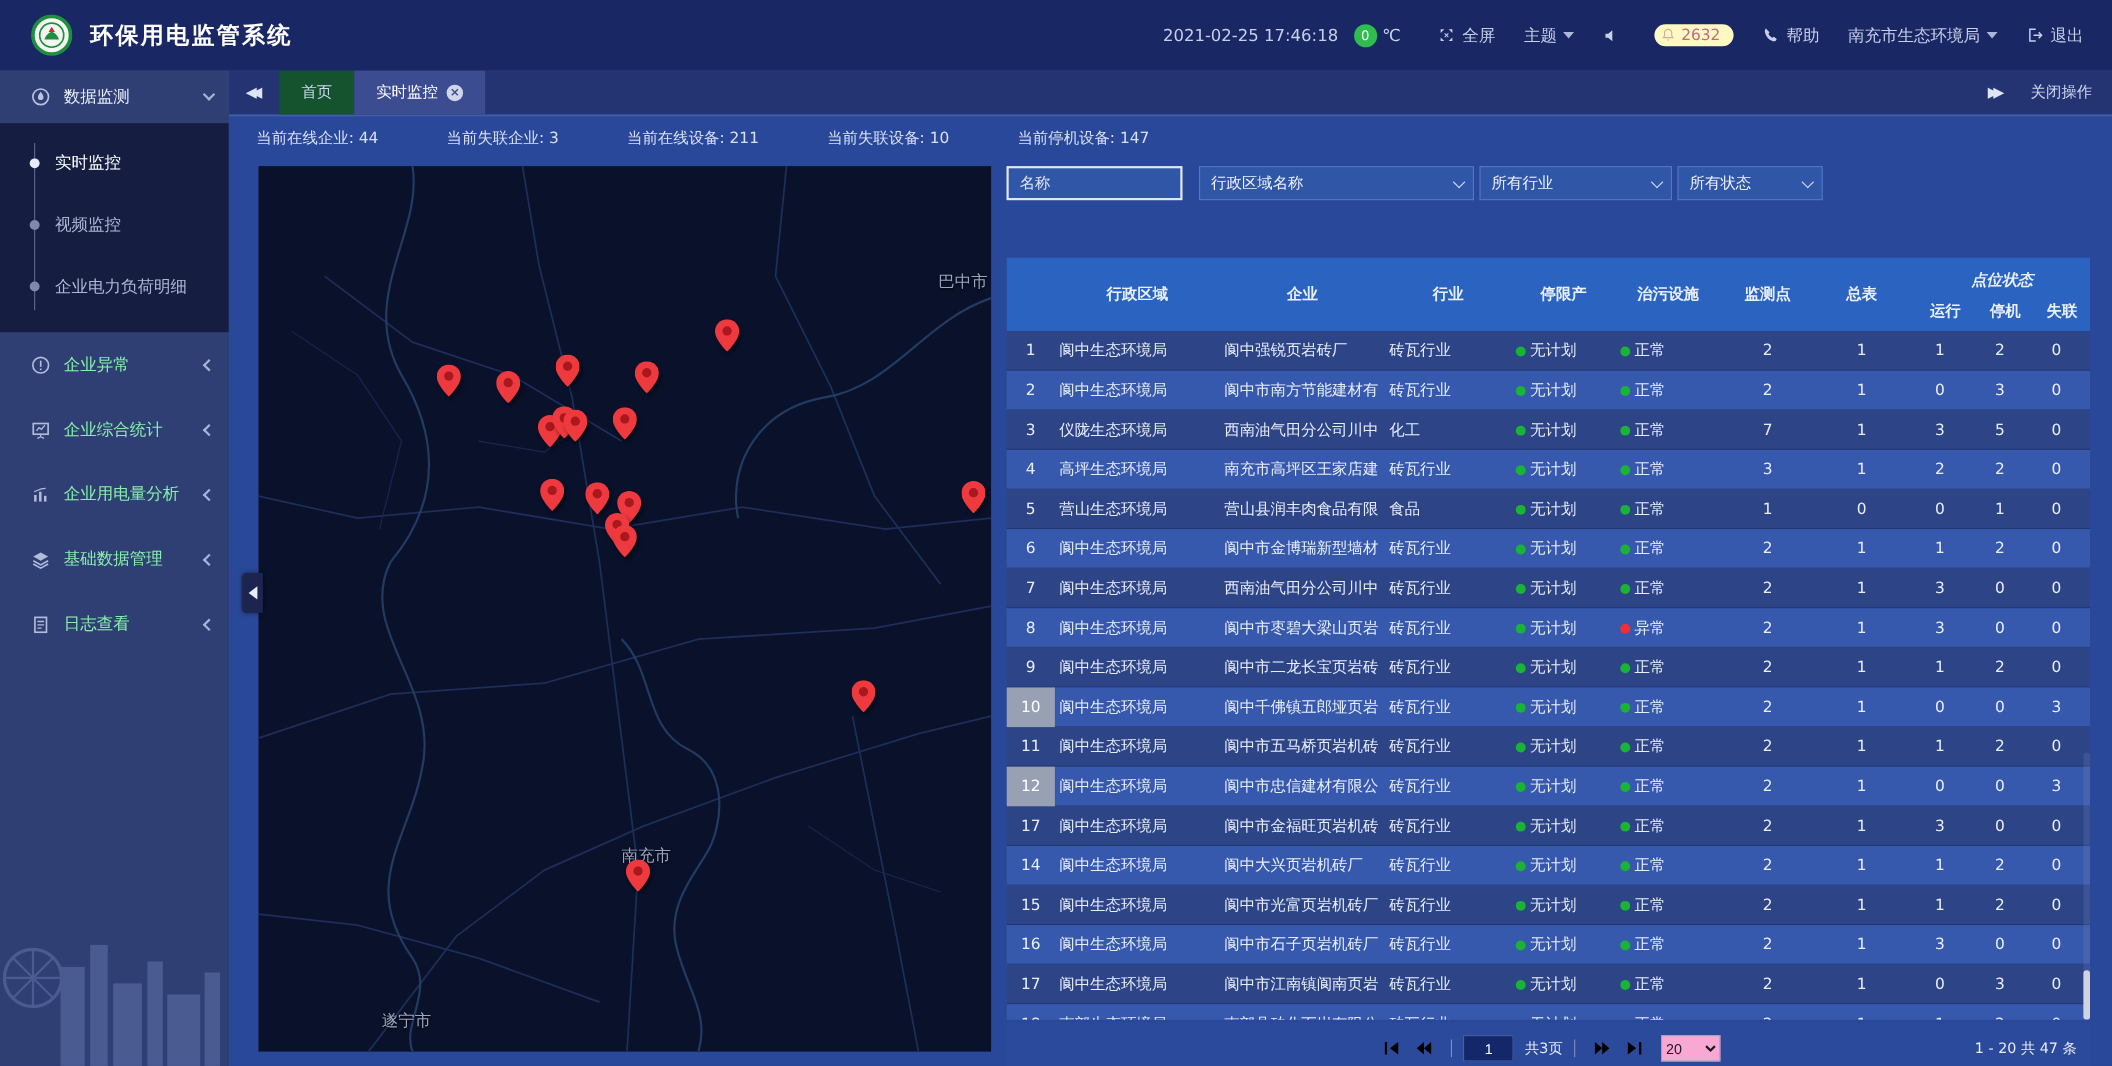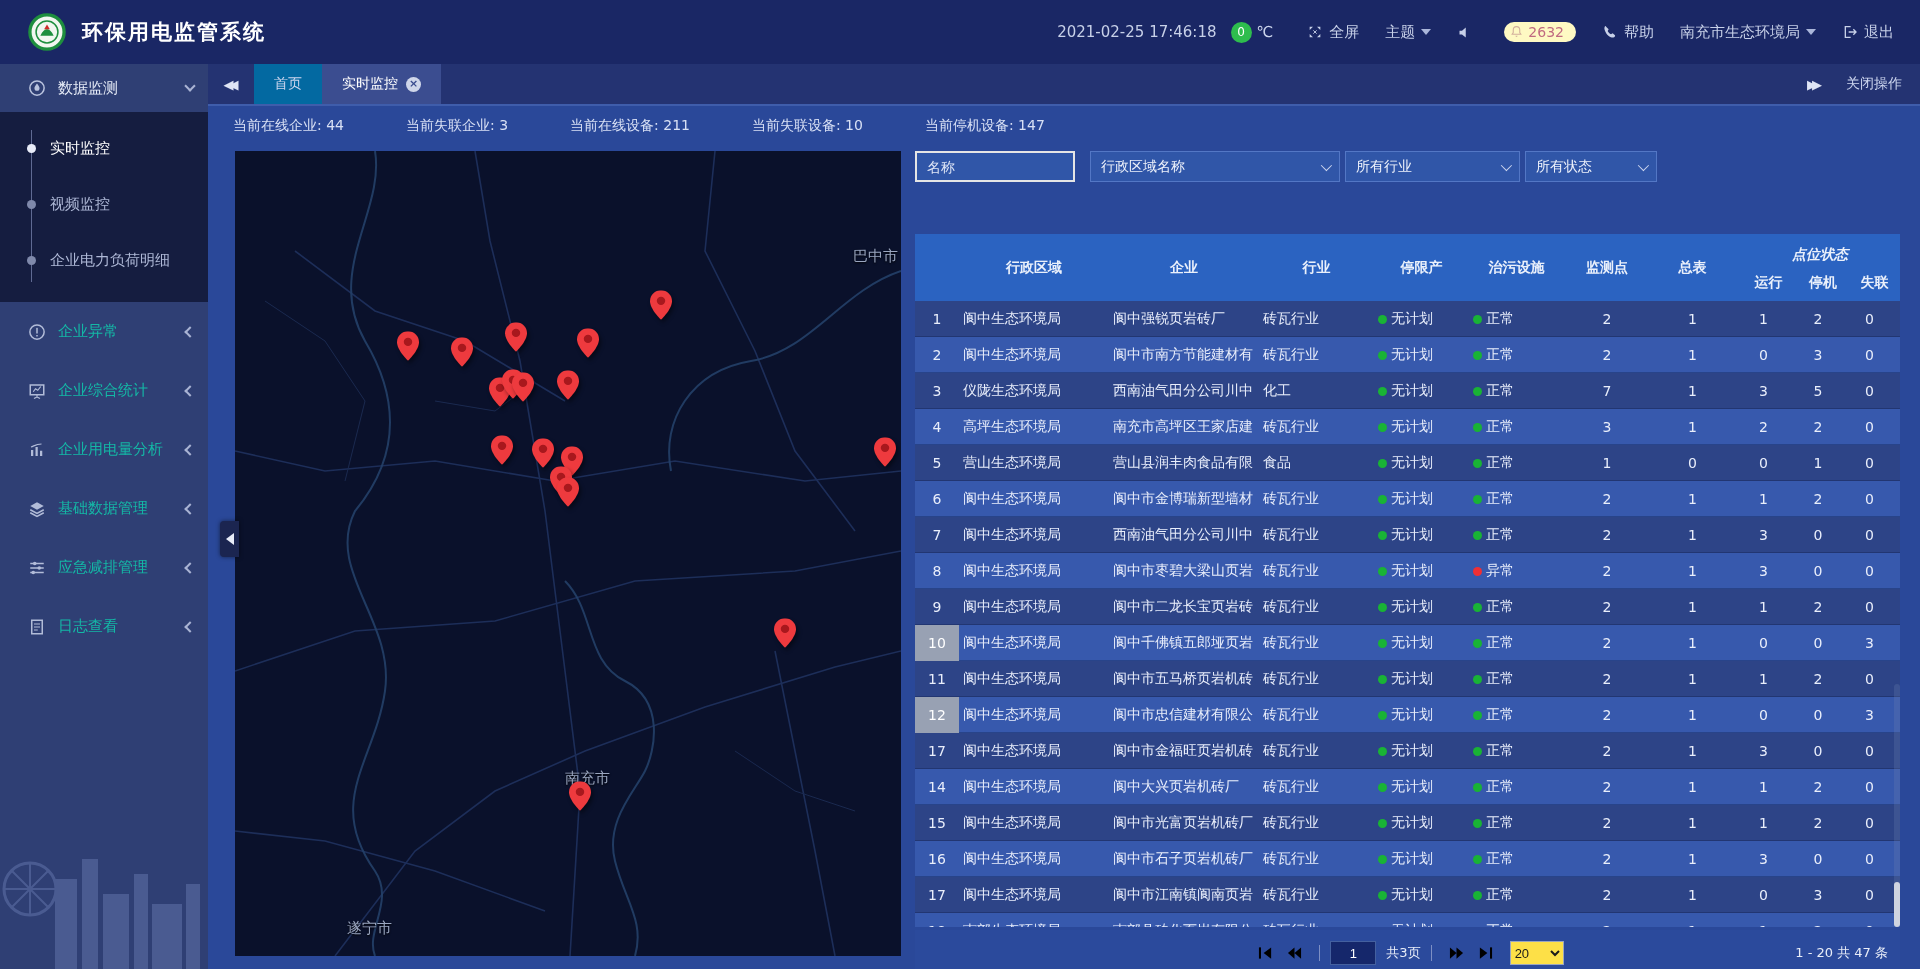--- a/index.html
+++ b/index.html
@@ -26,28 +26,28 @@
   .menu-group-header .mi-icon { width:18px; height:18px; margin-right:12px; opacity:.9; }
   .chev { width:8px; height:8px; border-right:2px solid #aab4d4; border-bottom:2px solid #aab4d4; display:inline-block; }
   .chev.down { transform:rotate(45deg); margin-left:auto; margin-top:-4px; }
   .chev.left { transform:rotate(135deg); margin-left:auto; }
   #submenu { background:#151d40; padding:8px 0 14px 0; position:relative; }
   #submenu .rail { position:absolute; left:31px; top:18px; bottom:20px; width:1px; background:#5f6a93; }
   .submenu-item { height:56px; display:flex; align-items:center; padding-left:50px; position:relative; color:#aeb8d6; font-size:15px; cursor:pointer; }
   .submenu-item .dot { position:absolute; left:27px; width:9px; height:9px; border-radius:50%; background:#7f89ab; }
   .submenu-item.active { color:#ffffff; }
   .submenu-item.active .dot { background:#e8ecf8; }
-  .menu-item { height:59px; display:flex; align-items:center; padding:0 14px 0 28px; color:#14b8a6; font-size:15px; cursor:pointer; }
+  .menu-item { height:59px; display:flex; align-items:center; padding:0 14px 0 28px; color:#86efac; font-size:15px; cursor:pointer; }
   .menu-item .mi-icon { width:18px; height:18px; margin-right:12px; opacity:.85; }
   #skyline { position:absolute; bottom:0; left:0; width:208px; height:150px; opacity:.35; }
 
   
   #tabbar { position:absolute; left:208px; top:64px; width:1712px; height:42px; background:#243372; border-bottom:2px solid #3f5dab; display:flex; align-items:stretch; z-index:10; }
   .tab-collapse { width:46px; display:flex; align-items:center; justify-content:center; color:#dfe5f5; cursor:pointer; font-size:13px; letter-spacing:-5px; padding-right:5px; }
-  .tab { padding:0 20px; display:flex; align-items:center; font-size:14px; color:#cdd6ef; background:#0369a1; cursor:pointer; }
+  .tab { padding:0 20px; display:flex; align-items:center; font-size:14px; color:#cdd6ef; background:#14532d; cursor:pointer; }
   .tab.active { background:#3b4d90; color:#fff; }
   .tab-close { width:15px; height:15px; border-radius:50%; background:#cfd6ea; color:#3a4c8e; font-size:11px; line-height:14px; text-align:center; margin-left:8px; font-weight:bold; }
   .tabbar-right { margin-left:auto; display:flex; align-items:center; }
   .tab-expand { color:#dfe5f5; font-size:13px; letter-spacing:-5px; padding-right:5px; margin-right:24px; cursor:pointer; }
   .close-ops { color:#cdd6ef; font-size:14px; margin-right:18px; cursor:pointer; }
 
   
   #content { position:absolute; left:208px; top:106px; width:1712px; height:863px; background:#2a4899; }
   #statsbar { height:40px; display:flex; align-items:center; padding-left:25px; font-size:14px; color:#d8e0f5; }
   .stat { margin-right:62px; white-space:nowrap; }
@@ -91,21 +91,21 @@
   #tbl-scroll { position:absolute; right:0; top:450px; width:6px; height:243px; background:rgba(110,130,180,.25); border-radius:3px; }
   #tbl-scroll .thumb { position:absolute; left:0; top:198px; width:6px; height:45px; background:#cfd4e0; border-radius:3px; }
 
   
   #pager { position:absolute; left:0; top:779px; width:985px; height:46px; background:#2b4a9c; display:flex; align-items:center; justify-content:center; }
   .pg-ic { display:flex; align-items:center; margin:0 7px; cursor:pointer; }
   .pg-ic svg { width:15px; height:14px; }
   .pg-sep { width:1px; height:16px; background:#7d8fc4; margin:0 10px; }
   #page-input { width:46px; height:24px; background:#15276b; border:1px solid #44… ; border:1px solid #44609f; color:#fff; text-align:center; font-size:13px; margin-right:10px; }
   .pg-text { font-size:13px; color:#e8edf8; }
-  #page-size { width:54px; height:24px; font-size:13px; margin-left:10px; background:#fde047; color:#1a1a1a; border:1px solid #9aa6c0; }
+  #page-size { width:54px; height:24px; font-size:13px; margin-left:10px; background:#f9a8d4; color:#1a1a1a; border:1px solid #9aa6c0; }
   #pg-range { position:absolute; right:12px; font-size:13px; color:#e8edf8; }
 </style>
 </head>
 <body>
 
 <svg width="0" height="0" style="position:absolute">
   <defs>
     <symbol id="ic-gauge" viewBox="0 0 24 24">
         <circle cx="12" cy="12" r="9.5" fill="none" stroke="#c9d2ea" stroke-width="2"></circle>
         <path d="M12 6c2.2 3 3.4 4.8 3.4 6.4A3.4 3.4 0 1 1 8.6 12.4C8.6 10.8 9.8 9 12 6z" fill="#c9d2ea"></path>
@@ -290,27 +290,20 @@
           <use href="#ic-chart"></use>
         </svg>
         <span>企业用电量分析</span>
         <span class="chev left"></span>
       </div>
       <div class="menu-item">
         <svg class="mi-icon">
           <use href="#ic-layers"></use>
         </svg>
         <span>基础数据管理</span>
-        <span class="chev left"></span>
-      </div>
-      <div class="menu-item">
-        <svg class="mi-icon">
-          <use href="#ic-sliders"></use>
-        </svg>
-        <span>应急减排管理</span>
         <span class="chev left"></span>
       </div>
       <div class="menu-item">
         <svg class="mi-icon">
           <use href="#ic-doc"></use>
         </svg>
         <span>日志查看</span>
         <span class="chev left"></span>
       </div>
     </div>

